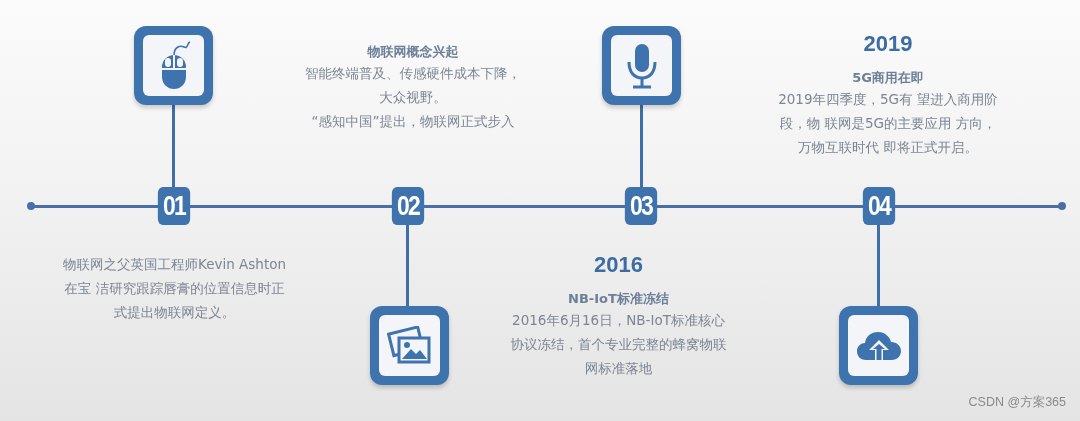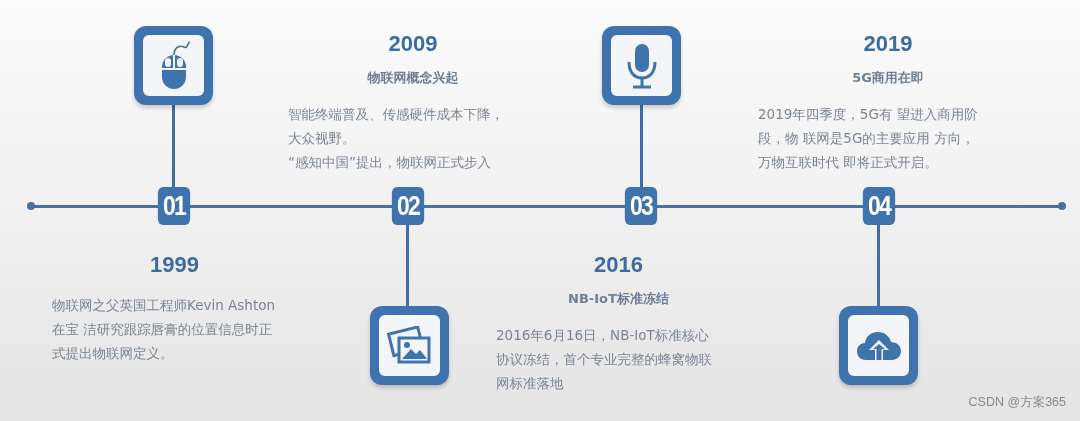--- a/index.html
+++ b/index.html
@@ -42,21 +42,21 @@
   }
   .year {
     font-family:"Liberation Sans", sans-serif; font-weight:bold;
     font-size:22px; color:#3d6ca3; text-align:center; line-height:26px;
   }
   .subtitle {
     font-size:13px; font-weight:bold; color:#6d7f97; text-align:center;
     margin-top:12px; line-height:18px;
   }
   .desc {
-    font-size:13.5px; color:#7b8593; line-height:24px; margin-top:15px;
+    font-size:13.5px; color:#7b8593; line-height:24px; margin-top:0;text-align:center;
   }
   .watermark {
     position:absolute; right:14px; bottom:10px; font-size:12.5px;
     color:#8a8a8a; font-family:"Liberation Sans", sans-serif;margin-top:28px;
   }
 </style>
 </head>
 <body>
 
 <div class="timeline-line"></div>
@@ -71,21 +71,20 @@
       <rect x="8" y="14" width="24" height="34" rx="12" ry="12" fill="#3f73ad"></rect>
       <line x1="8" y1="28" x2="32" y2="28" stroke="#f4f5f8" stroke-width="2"></line>
       <line x1="20" y1="14" x2="20" y2="28" stroke="#f4f5f8" stroke-width="2"></line>
       <rect x="11" y="17" width="6" height="9" rx="3" fill="#f4f5f8"></rect>
       <rect x="23" y="17" width="6" height="9" rx="3" fill="#f4f5f8"></rect>
     </svg>
   </div>
 </div>
 <div class="badge" style="left:155px;">01</div>
 <div class="text-block" style="left:52px; top:252px; width:245px;">
-  <div class="year">1999</div>
   <div class="desc">
     <div>物联网之父英国工程师Kevin Ashton</div>
     <div>在宝 洁研究跟踪唇膏的位置信息时正</div>
     <div>式提出物联网定义。</div>
   </div>
 </div>
 
 <div class="connector" style="left:406px; top:225px; height:82px;"></div>
 <div class="icon-box" style="left:370px; top:306px;">
   <div class="icon-inner">
@@ -94,21 +93,20 @@
         <rect x="4" y="4" width="30" height="22" fill="none" stroke="#3f73ad" stroke-width="3"></rect>
       </g>
       <rect x="12" y="12" width="30" height="24" fill="#f4f5f8" stroke="#3f73ad" stroke-width="3"></rect>
       <circle cx="20" cy="19" r="3" fill="#3f73ad"></circle>
       <path d="M15 33 L24 23 L29 28 L33 24 L40 33 Z" fill="#3f73ad"></path>
     </svg>
   </div>
 </div>
 <div class="badge" style="left:389px;">02</div>
 <div class="text-block" style="left:288px; top:31px; width:250px;">
-  <div class="year">2009</div>
   <div class="subtitle">物联网概念兴起</div>
   <div class="desc">
     <div>智能终端普及、传感硬件成本下降，</div>
     <div>大众视野。</div>
     <div>“感知中国”提出，物联网正式步入</div>
   </div>
 </div>
 
 <div class="connector" style="left:640px; top:105px; height:82px;"></div>
 <div class="icon-box" style="left:602px; top:26px;">

